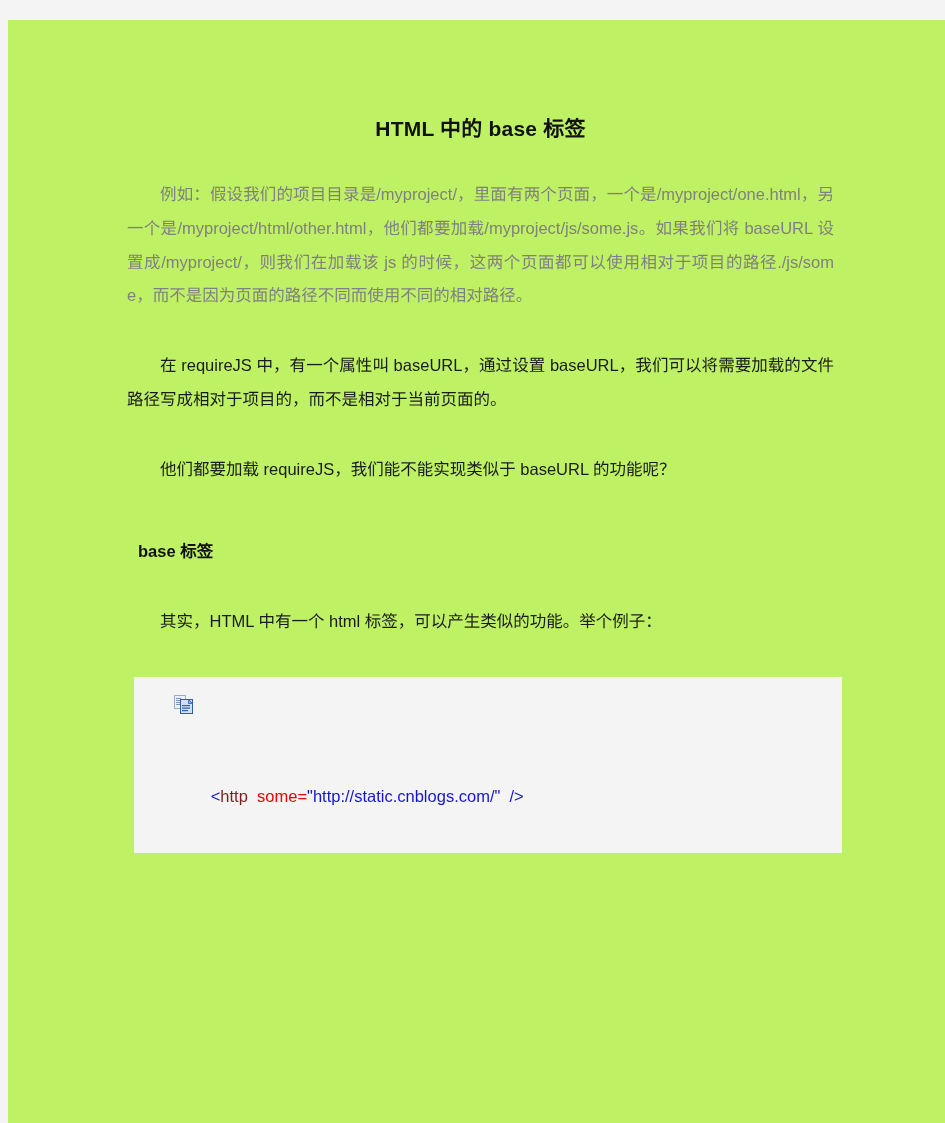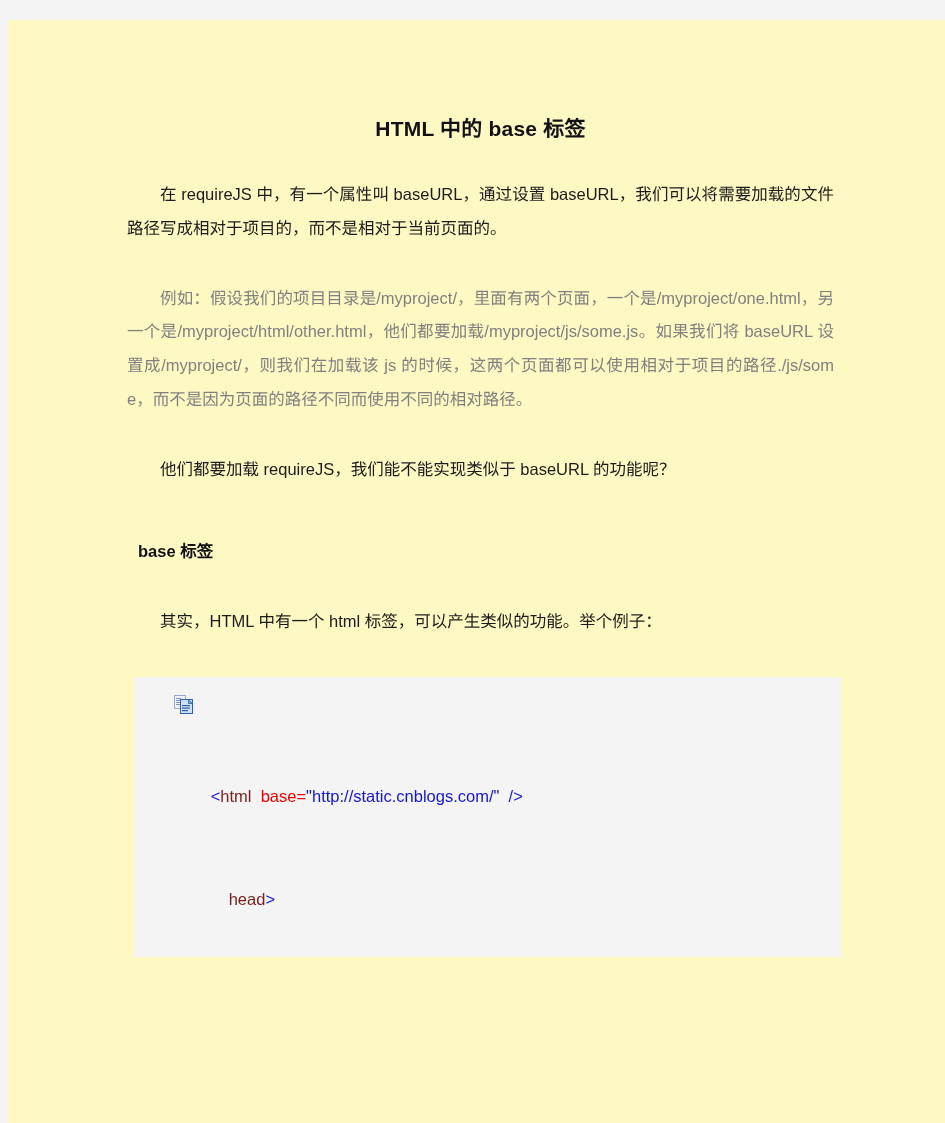--- a/index.html
+++ b/index.html
@@ -15,21 +15,21 @@
     overflow: hidden;
   }
 
   
   .page-sheet {
     position: absolute;
     left: 8px;
     top: 20px;
     width: 937px;
     height: 1103px;
-    background: #fef9c3;
+    background: #bef264;
     box-sizing: border-box;
   }
 
   .doc-body {
     position: relative;
     padding: 0 111px 0 119px;
   }
 
   .doc-title {
     margin: 0;
@@ -116,23 +116,23 @@
   .code-indent { padding-left: 18px; }
 </style>
 </head>
 <body>
 
 <div class="page-sheet">
   <div class="doc-body">
 
     <h1 class="doc-title">HTML 中的 base 标签</h1>
 
+    <p class="para muted">例如：假设我们的项目目录是/myproject/，里面有两个页面，一个是/myproject/one.html，另一个是/myproject/html/other.html，他们都要加载/myproject/js/some.js。如果我们将 baseURL 设置成/myproject/，则我们在加载该 js 的时候，这两个页面都可以使用相对于项目的路径./js/some，而不是因为页面的路径不同而使用不同的相对路径。</p>
+
     <p class="para">在 requireJS 中，有一个属性叫 baseURL，通过设置 baseURL，我们可以将需要加载的文件路径写成相对于项目的，而不是相对于当前页面的。</p>
-
-    <p class="para muted">例如：假设我们的项目目录是/myproject/，里面有两个页面，一个是/myproject/one.html，另一个是/myproject/html/other.html，他们都要加载/myproject/js/some.js。如果我们将 baseURL 设置成/myproject/，则我们在加载该 js 的时候，这两个页面都可以使用相对于项目的路径./js/some，而不是因为页面的路径不同而使用不同的相对路径。</p>
 
     <p class="para">他们都要加载 requireJS，我们能不能实现类似于 baseURL 的功能呢？</p>
 
     <h2 class="sub-head">base 标签</h2>
 
     <p class="para tight">其实，HTML 中有一个 html 标签，可以产生类似的功能。举个例子：</p>
 
     <div class="code-block">
 
       <div class="copy-icon-row">
@@ -150,23 +150,20 @@
             <rect x="8" y="10" width="8" height="1.2" fill="#2f5fa8"></rect>
             <rect x="8" y="12.5" width="8" height="1.2" fill="#2f5fa8"></rect>
             <rect x="8" y="15" width="6" height="1.2" fill="#2f5fa8"></rect>
           </svg>
         </span>
       </div>
 
 
 
       <div class="code-line">
-        <span class="tok-bracket">&lt;</span><span class="tok-tag">html</span><span>  </span><span class="tok-attr">base</span><span class="tok-eq">=</span><span class="tok-string">"http://static.cnblogs.com/"</span><span>  </span><span class="tok-bracket">/&gt;</span>
+        <span class="tok-bracket">&lt;</span><span class="tok-tag">http</span><span>  </span><span class="tok-attr">some</span><span class="tok-eq">=</span><span class="tok-string">"http://static.cnblogs.com/"</span><span>  </span><span class="tok-bracket">/&gt;</span>
       </div>
 
-      <div class="code-line code-indent">
-        <span class="tok-tag">head</span><span class="tok-bracket">&gt;</span>
-      </div>
 
     </div>
 
   </div>
 </div>
 
 </body></html>

